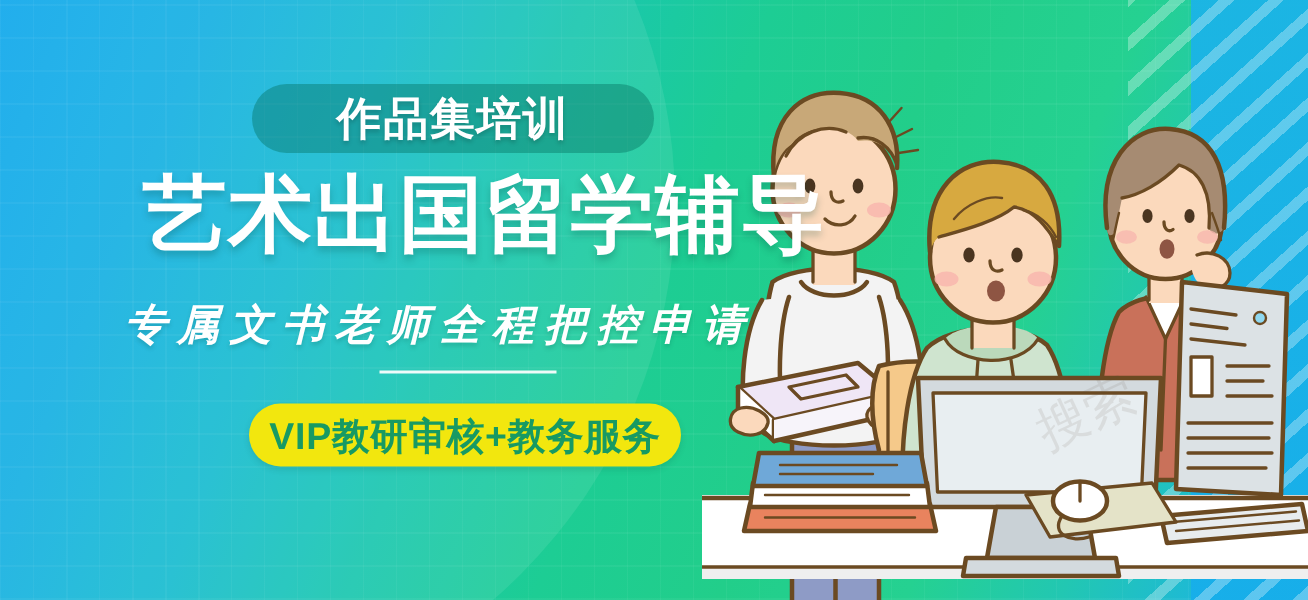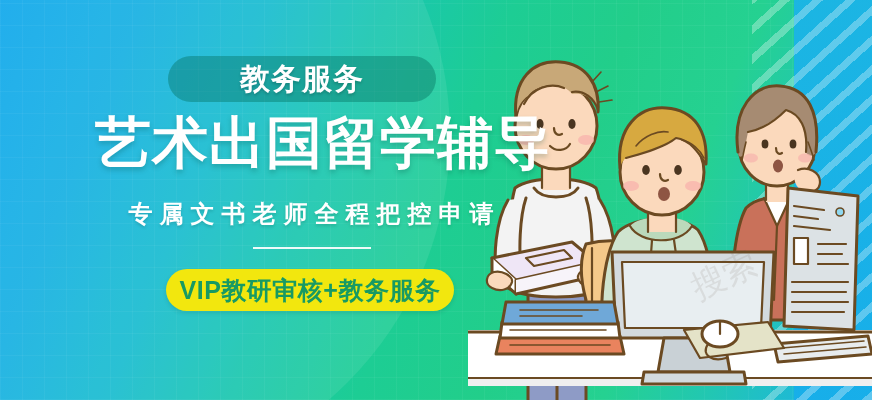--- a/index.html
+++ b/index.html
@@ -77,27 +77,28 @@
     text-align:center;
     color:#ffffff;
     font-size:56px;font-weight:bold;
     letter-spacing:1px;
     line-height:62px;
     white-space:nowrap;
     text-shadow:0 3px 5px rgba(0,70,60,.25);
   }
   .subtitle{
     position:absolute;left:76px;top:198px;
-    width:470px;text-align:center;
+    width:470px;
     color:#ffffff;
-    font-size:24px;font-weight:bold;
+    font-size:28px;font-weight:bold;
     letter-spacing:7px;
     text-indent:7px;
     white-space:nowrap;
     text-shadow:0 2px 3px rgba(0,70,60,.2);
+    font-style:italic;
   }
   .divider{
     position:absolute;left:253px;top:247px;
     width:118px;height:2px;
     background:rgba(255,255,255,.92);
   }
   .cta{
     position:absolute;left:166px;top:269px;
     width:288px;height:42px;
     border-radius:21px;
@@ -342,21 +343,21 @@
         <text x="230" y="300" transform="rotate(-25 230 300)" font-family="Liberation Sans, sans-serif" font-size="34" fill="#5A4A3A">搜索</text>
       </g>
 
     </g>
   </svg>
   </div>
 
   <div class="text-block">
 
     <div class="badge">
-      <span class="badge-text">教务服务</span>
+      <span class="badge-text">作品集培训</span>
     </div>
 
     <div class="main-title">艺术出国留学辅导</div>
 
     <div class="subtitle">专属文书老师全程把控申请</div>
 
     <div class="divider"></div>
 
     <div class="cta">
       <span class="cta-text">VIP教研审核+教务服务</span>

